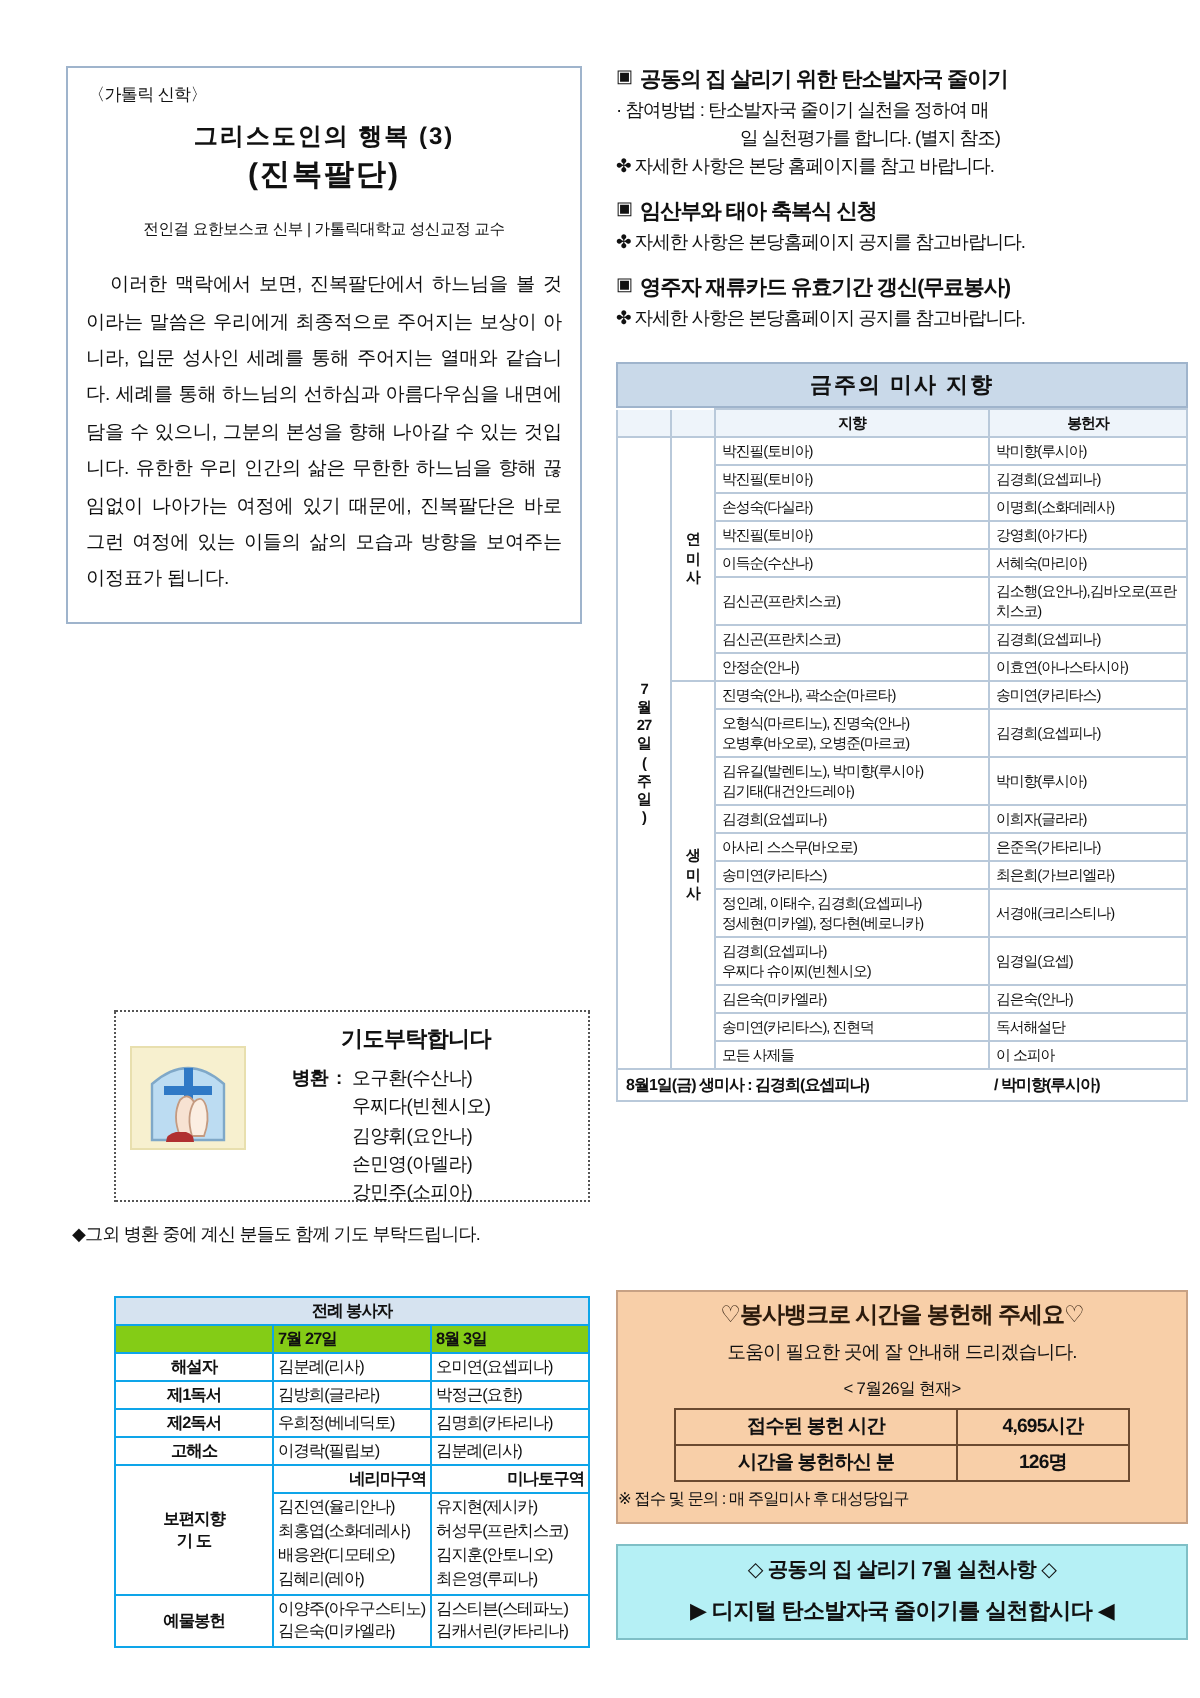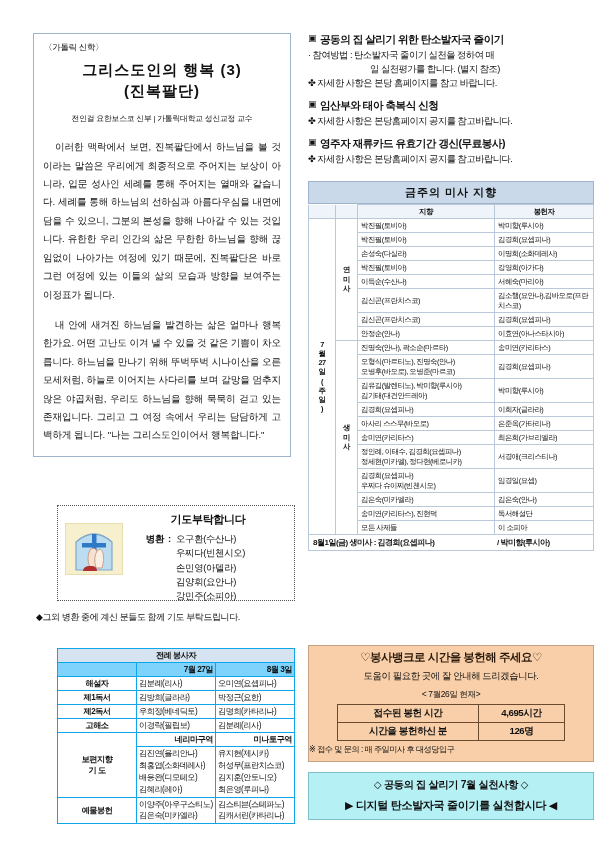--- a/index.html
+++ b/index.html
@@ -18,21 +18,21 @@
 
   .article-box{
     border:1px solid #9fb4cc;
     background:#fff;
     padding:7px 9px 9px 9px;
     box-sizing:border-box;
     width:258px;
   }
   .article-kicker{font-size:8.5px;letter-spacing:-.3px;margin:1px 0 6px 1px;}
   .article-title{
-    text-align:center;font-size:15px;font-weight:bold;letter-spacing:1px;
+    text-align:center;font-size:12px;font-weight:bold;letter-spacing:1px;
     line-height:1.35;margin:4px 0 2px;
   }
   .article-sub{
     text-align:center;font-size:15px;font-weight:bold;letter-spacing:1px;
     margin:0 0 12px;
   }
   .article-byline{
     text-align:center;font-size:7.8px;letter-spacing:-.2px;margin-bottom:14px;
   }
   .article-p{
@@ -71,21 +71,21 @@
   table{border-collapse:collapse;}
   .vol-table{width:238px;table-layout:fixed;}
   .vol-table td,.vol-table th{
     border:1px solid #0ea5e9;font-size:8.2px;letter-spacing:-.5px;
     padding:1px 2px;vertical-align:middle;
   }
   .vol-title{
     background:#d6e3f0;text-align:center;font-weight:bold;font-size:11px;
     letter-spacing:1px;padding:2px 0;
   }
-  .vol-head{background:#7dd3fc;text-align:right;font-weight:bold;font-size:8.6px;}
+  .vol-head{background:#84cc16;text-align:left;font-weight:bold;font-size:8.6px;}
   .vol-rowlabel{background:#fff;text-align:center;font-weight:bold;font-size:8.4px;}
   .vol-cell{text-align:left;padding-left:3px;}
   .vol-district{text-align:right;font-weight:bold;}
   .vol-multi{line-height:1.45;}
 
   
   .right-col{position:absolute;left:308px;top:33px;width:286px;}
 
   .notice-block{margin-bottom:8px;}
   .notice-head{
@@ -159,21 +159,20 @@
 
 <div class="page">
 
   <div class="left-col">
     <div class="article-box">
       <div class="article-kicker">〈가톨릭 신학〉</div>
       <div class="article-title">그리스도인의 행복 (3)</div>
       <div class="article-sub">(진복팔단)</div>
       <div class="article-byline">전인걸 요한보스코 신부 | 가톨릭대학교 성신교정 교수</div>
       <p class="article-p">이러한 맥락에서 보면, 진복팔단에서 하느님을 볼 것이라는 말씀은 우리에게 최종적으로 주어지는 보상이 아니라, 입문 성사인 세례를 통해 주어지는 열매와 같습니다. 세례를 통해 하느님의 선하심과 아름다우심을 내면에 담을 수 있으니, 그분의 본성을 향해 나아갈 수 있는 것입니다. 유한한 우리 인간의 삶은 무한한 하느님을 향해 끊임없이 나아가는 여정에 있기 때문에, 진복팔단은 바로 그런 여정에 있는 이들의 삶의 모습과 방향을 보여주는 이정표가 됩니다.</p>
-      <p class="article-p">내 안에 새겨진 하느님을 발견하는 삶은 얼마나 행복한가요. 어떤 고난도 이겨 낼 수 있을 것 같은 기쁨이 차오릅니다. 하느님을 만나기 위해 뚜벅뚜벅 시나이산을 오른 모세처럼, 하늘로 이어지는 사다리를 보며 갈망을 멈추지 않은 야곱처럼, 우리도 하느님을 향해 묵묵히 걷고 있는 존재입니다. 그리고 그 여정 속에서 우리는 담담하게 고백하게 됩니다. "나는 그리스도인이어서 행복합니다."</p>
     </div>
   </div>
 
   <div class="prayer-box">
     <div class="prayer-icon">
       <svg width="56" height="50" viewBox="0 0 56 50">
         <path d="M10 46 L10 18 Q28 2 46 18 L46 46 Z" fill="#bcdcf2" stroke="#7fa8c8" stroke-width="1.2"></path>
         <rect x="26" y="10" width="4.5" height="34" fill="#2f79c6"></rect>
         <rect x="16" y="19" width="24" height="4.5" fill="#2f79c6"></rect>
         <path d="M24 44 Q20 34 24 26 Q28 22 31 27 Q34 35 31 44 Z" fill="#f7e2d2" stroke="#c49a80" stroke-width=".9"></path>
@@ -189,26 +188,26 @@
         <span class="prayer-name">오구환(수산나)</span>
       </div>
       <div class="prayer-row">
         <span class="prayer-label"></span>
         <span class="prayer-colon"></span>
         <span class="prayer-name">우찌다(빈첸시오)</span>
       </div>
       <div class="prayer-row">
         <span class="prayer-label"></span>
         <span class="prayer-colon"></span>
-        <span class="prayer-name">손민영(아델라)</span>
+        <span class="prayer-name">김양휘(요안나)</span>
       </div>
       <div class="prayer-row">
         <span class="prayer-label"></span>
         <span class="prayer-colon"></span>
-        <span class="prayer-name">김양휘(요안나)</span>
+        <span class="prayer-name">손민영(아델라)</span>
       </div>
       <div class="prayer-row">
         <span class="prayer-label"></span>
         <span class="prayer-colon"></span>
         <span class="prayer-name">강민주(소피아)</span>
       </div>
     </div>
   </div>
   <div class="prayer-foot">◆그외 병환 중에 계신 분들도 함께 기도 부탁드립니다.</div>
 

